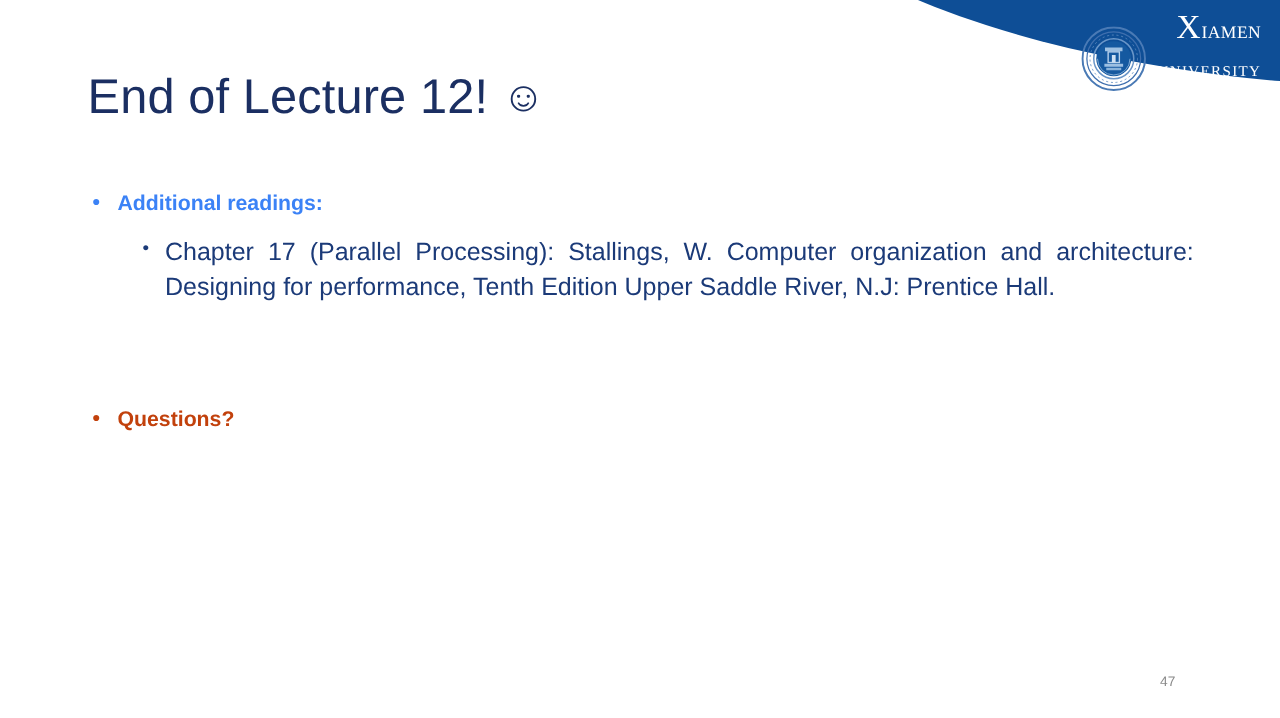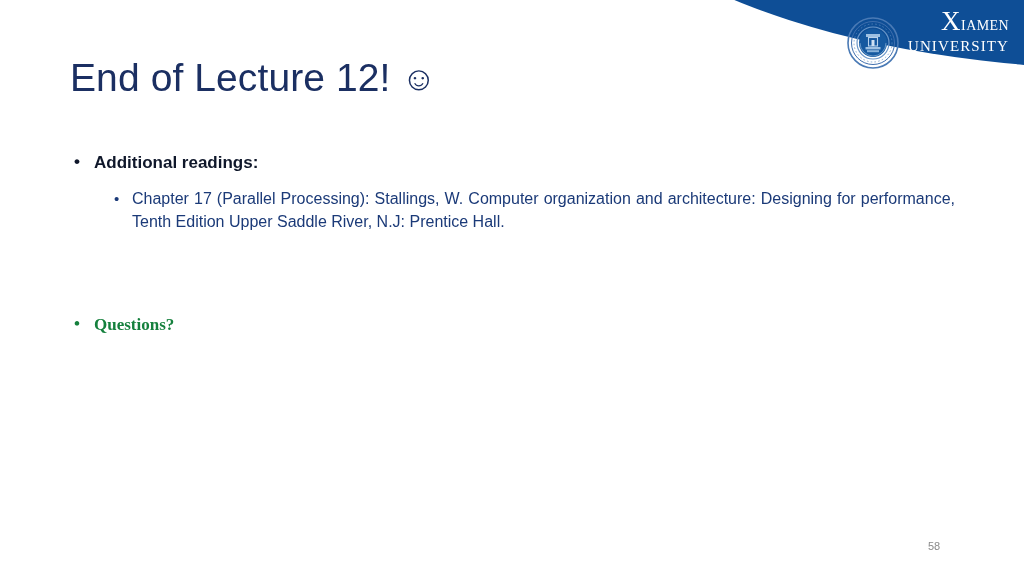--- a/index.html
+++ b/index.html
@@ -68,23 +68,23 @@
   }
   .brand-xiamen .big-x {
     font-size: 27px;
     line-height: 1;
   }
   .brand-xiamen .rest {
     font-size: 14px;
     letter-spacing: 0.4px;
   }
   .brand-university {
-    font-size: 15px;
+    font-size: 12px;
     letter-spacing: 1.1px;
-    margin-top: 4px;
+    margin-top: 16px;
     text-align: right;
   }
   .brand-malaysia {
     font-size: 11.5px;
     letter-spacing: 1.1px;
     margin-top: 12px;
   }
 
   
   .slide-title {
@@ -105,43 +105,42 @@
   
   .body-area {
     position: absolute;
     left: 70px;
     top: 152px;
     width: 885px;
   }
   .bullet-l1 {
     position: relative;
     padding-left: 24px;
-    color: #0f172a;
+    color: #3b82f6;
     font-size: 17px;
     font-weight: bold;
     line-height: 1.3;
   }
   .bullet-l1::before {
     content: "\2022";
     position: absolute;
     left: 4px;
     top: -1px;
     font-size: 17px;
     line-height: 1.3;
   }
   .bullet-l1.accent {
-    color: #15803d;
-    font-family: Liberation Serif, serif;
+    color: #c2410c;
   }
   .bullet-l2 {
     position: relative;
     margin-left: 42px;
     padding-left: 20px;
     color: #1b3a78;
-    font-size: 16px;
+    font-size: 20px;
     font-weight: normal;
     line-height: 1.42;
     text-align: justify;
     text-justify: inter-word;
   }
   .bullet-l2::before {
     content: "\2022";
     position: absolute;
     left: 2px;
     top: 0;
@@ -214,15 +213,15 @@
 
     <div class="spacer-md"></div>
 
 
     <div class="spacer-lg"></div>
 
     <div class="bullet-l1 accent">Questions?</div>
 
   </div>
 
-  <div class="page-number">58</div>
+  <div class="page-number">47</div>
 
 </div>
 
 </body></html>

